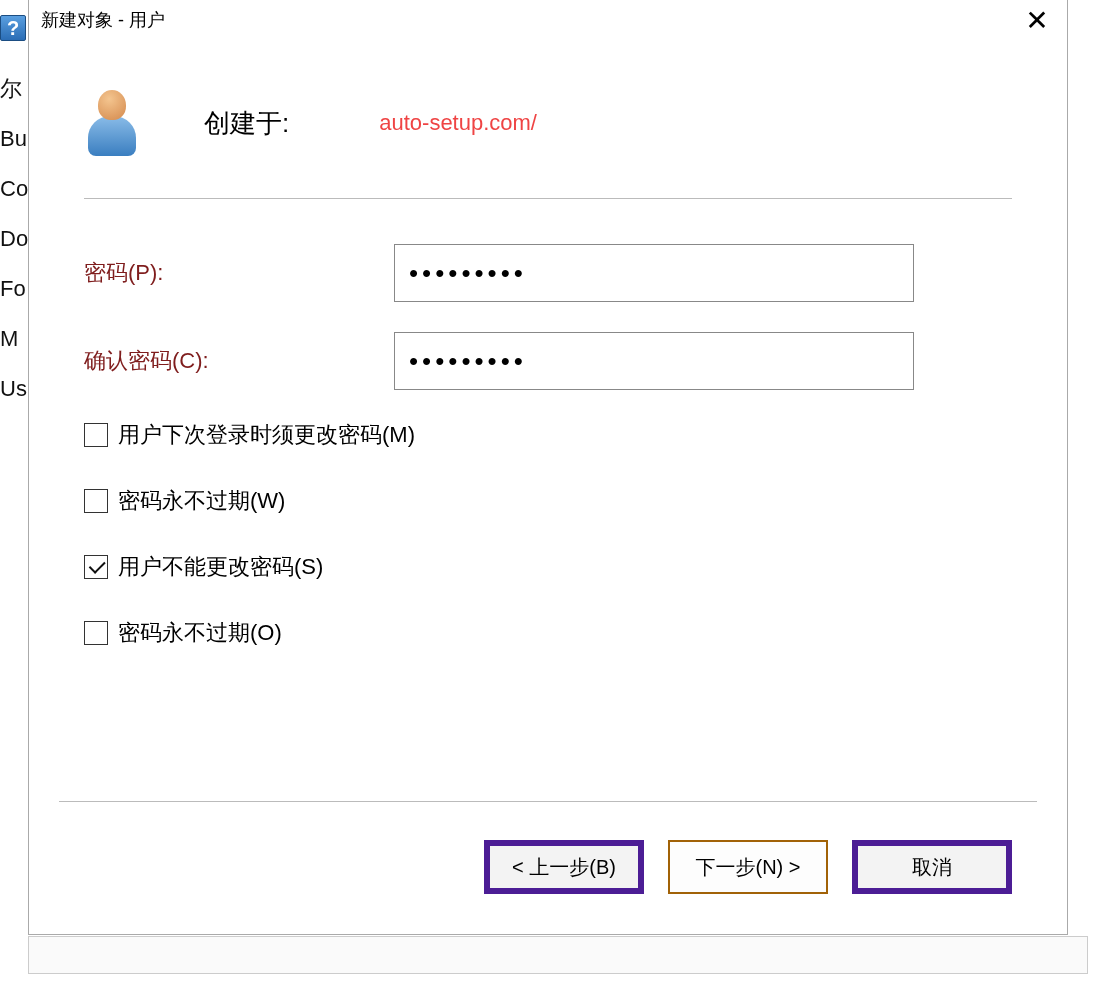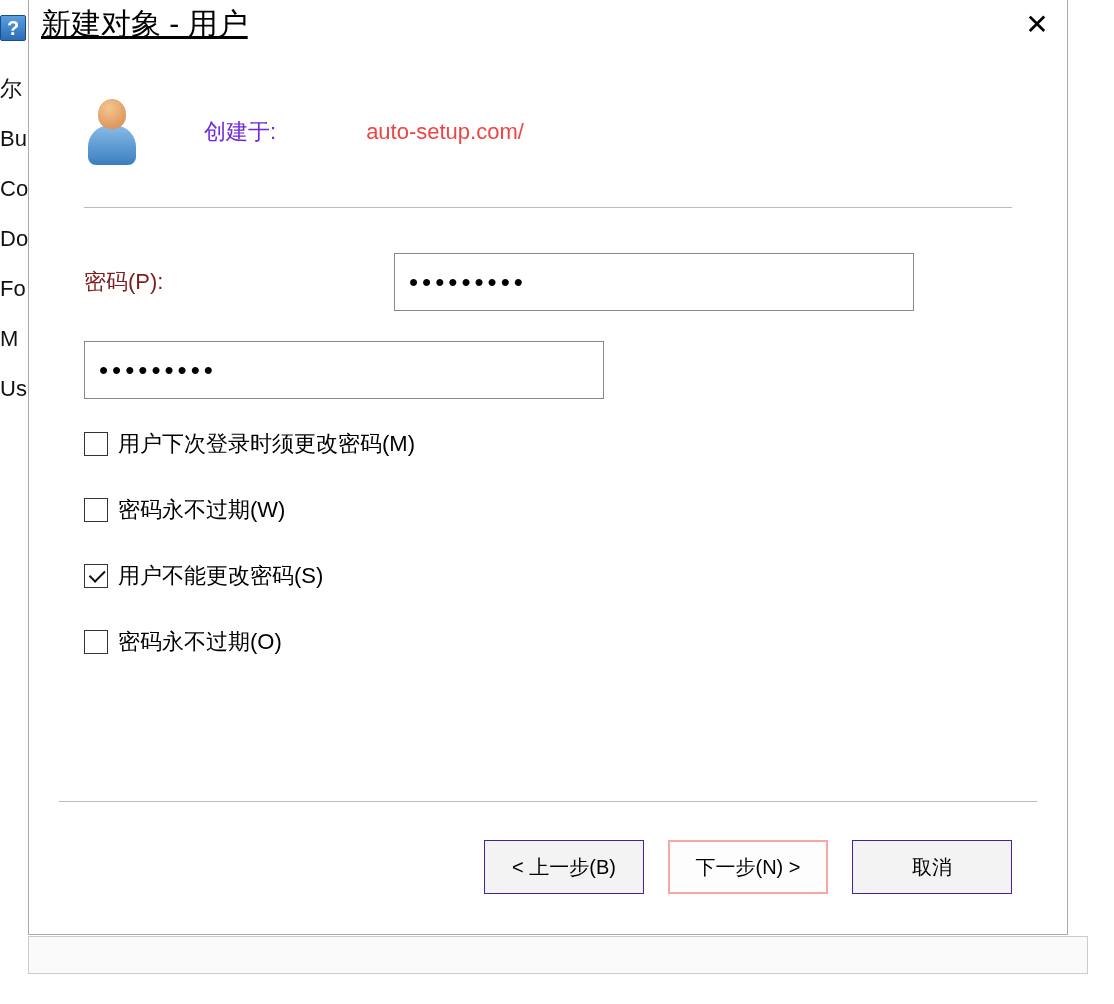--- a/index.html
+++ b/index.html
@@ -51,21 +51,21 @@
       border: 1px solid #aaa;
       border-top: none;
     }
     .titlebar {
       display: flex;
       align-items: center;
       justify-content: space-between;
       padding: 4px 10px 12px 12px;
       font-size: 22px;
     }
-    .titlebar-title { font-size: 30px; color: #000; text-decoration: underline; }
+    .titlebar-title { font-size: 18px; color: #000; }
     .close-btn {
       font-size: 28px;
       width: 40px;
       height: 32px;
       display: flex;
       align-items: center;
       justify-content: center;
       cursor: pointer;
       font-family: Arial, sans-serif;
     }
@@ -94,21 +94,21 @@
     }
     .user-icon .body {
       position: absolute;
       left: 4px;
       top: 28px;
       width: 48px;
       height: 40px;
       background: linear-gradient(#8abce8, #3a7ec0);
       border-radius: 22px 22px 8px 8px;
     }
-    .created-label { font-size: 22px; color: #6d28d9; }
+    .created-label { font-size: 26px; color: #000000; }
     .created-value { font-size: 22px; color: #ef4444; margin-left: 30px; }
     .hr {
       border: none;
       border-top: 1px solid #bbb;
       margin: 0 0 45px 0;
     }
     .form-row {
       display: flex;
       align-items: center;
       margin-bottom: 30px;
@@ -168,29 +168,29 @@
     .button-row {
       position: absolute;
       right: 55px;
       bottom: 40px;
       display: flex;
       gap: 24px;
     }
     .btn {
       min-width: 160px;
       height: 54px;
-      border: 1px solid #4c1d95;
+      border: 6px solid #4c1d95;
       background: #f3f3f3;
       font-size: 20px;
       font-family: inherit;
       cursor: pointer;
       padding: 0 18px;
     }
     .btn.primary {
-      border: 2px solid #fca5a5;
+      border: 2px solid #a16207;
       background: #fdfdfd;
     }
     .bg-row-under {
       position: absolute;
       left: 28px;
       bottom: 30px;
       width: 1060px;
       height: 38px;
       border: 1px solid #ccc;
       background: #fafafa;
@@ -231,20 +231,21 @@
     </div>
 
     <hr class="hr">
 
     <div class="form-row">
       <div class="form-label">密码(P):</div>
       <input type="text" class="form-input" value="•••••••••" style="">
     </div>
 
     <div class="form-row">
+      <div class="form-label">确认密码(C):</div>
       <input type="text" class="form-input" value="•••••••••" style="">
     </div>
 
     <div class="checkbox-group">
       <div class="checkbox-row">
         <span class="chk"></span>
         <span>用户下次登录时须更改密码(M)</span>
       </div>
       <div class="checkbox-row">
         <span class="chk"></span>

